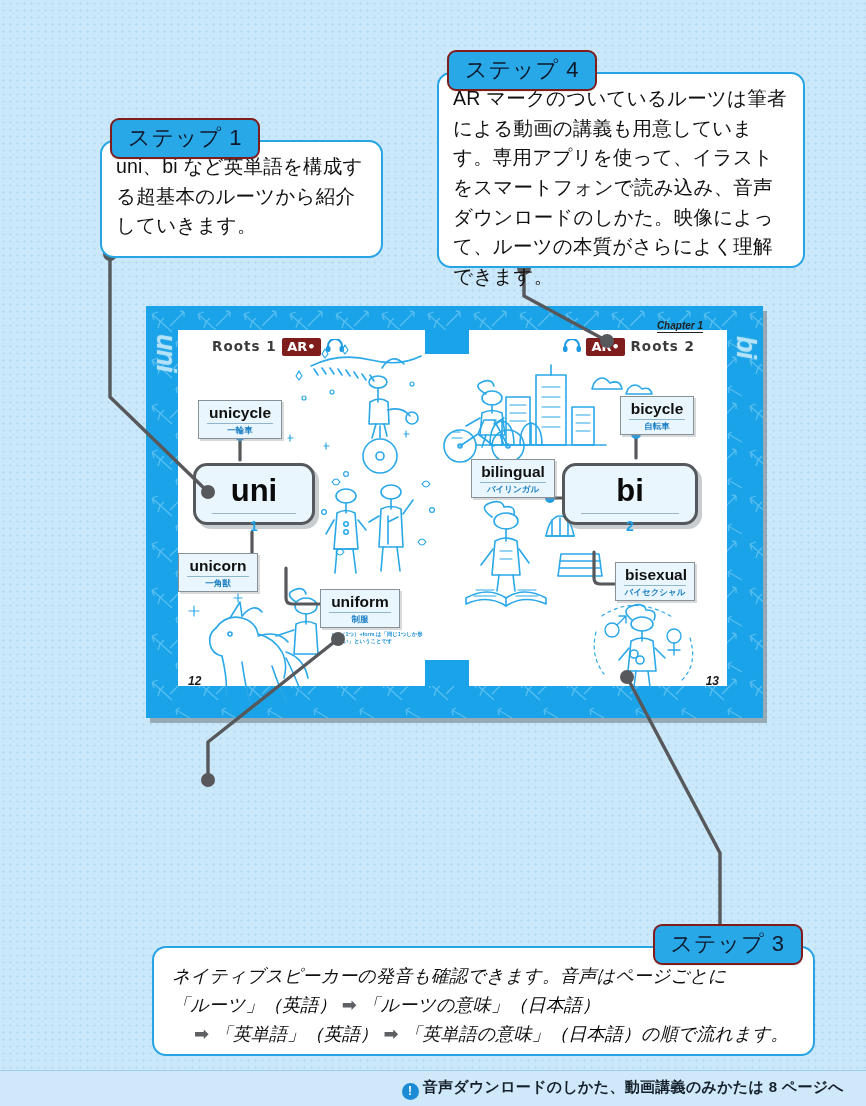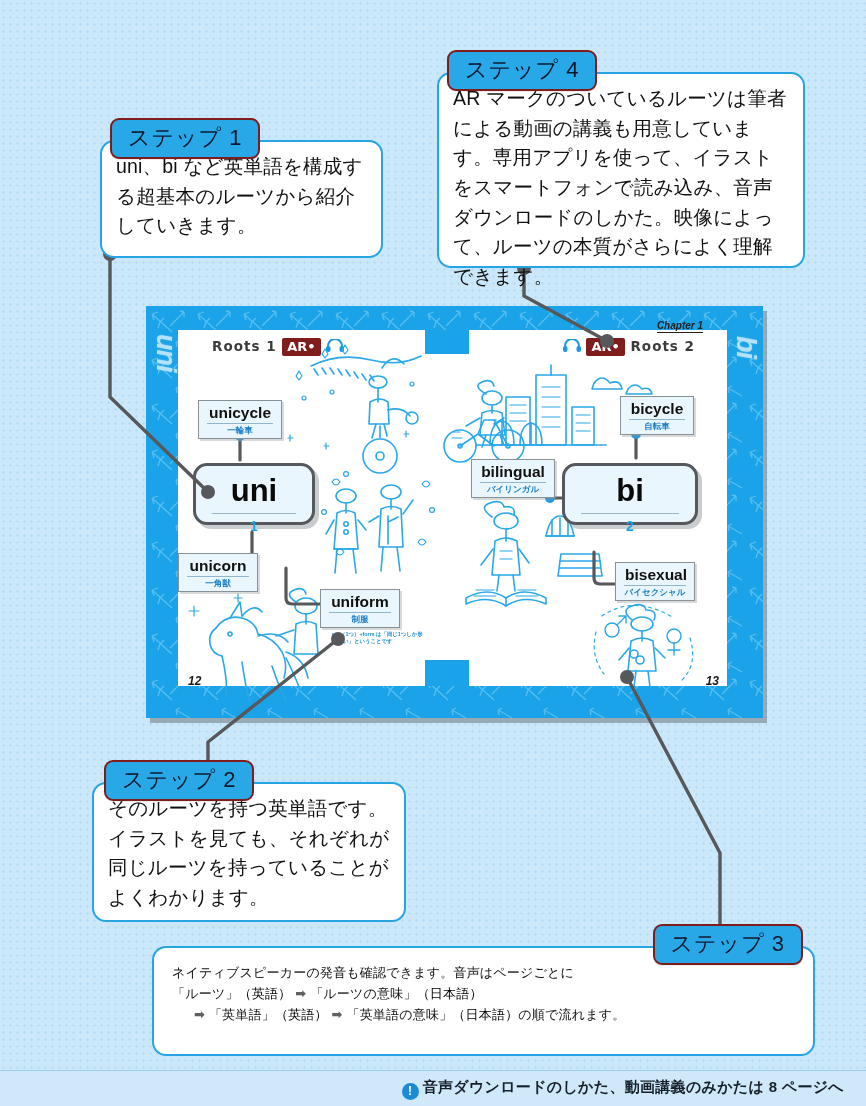--- a/index.html
+++ b/index.html
@@ -49,21 +49,21 @@
 
   
   #b1{left:100px;top:140px;width:283px;height:118px;}
   #b1 .step-tag{left:8px;top:-24px;}
   #b4{left:437px;top:72px;width:368px;height:196px;}
   #b4 .step-tag{left:8px;top:-24px;}
   #b2{left:92px;top:782px;width:314px;height:140px;}
   #b2 .step-tag{left:10px;top:-24px;}
   #b3{left:152px;top:946px;width:663px;height:110px;}
   #b3 .step-tag{right:10px;top:-24px;}
-  #b3 .bubble-body{font-size:13px;line-height:1.62;padding:14px 18px;}
+  #b3 .bubble-body{font-size:18px;line-height:1.62;padding:14px 18px;font-style:italic;}
 
   .jp-blue{color:#000000;}
   .arrow-g{color:#5f6063;font-weight:bold;}
 
   
   svg.conn{position:absolute;left:0;top:0;width:866px;height:1106px;z-index:25;pointer-events:none;}
 
   
   #book{
     position:absolute;left:146px;top:306px;width:617px;height:412px;
@@ -463,24 +463,20 @@
   <div class="bubble" id="b1">
     <div class="step-tag">ステップ 1</div>
     <div class="bubble-body">uni、bi など英単語を構成する超基本のルーツから紹介していきます。</div>
   </div>
 
   <div class="bubble" id="b4">
     <div class="step-tag">ステップ 4</div>
     <div class="bubble-body">AR マークのついているルーツは筆者による動画の講義も用意しています。専用アプリを使って、イラストをスマートフォンで読み込み、音声ダウンロードのしかた。映像によって、ルーツの本質がさらによく理解できます。</div>
   </div>
 
-  <div class="bubble" id="b2">
-    <div class="step-tag">ステップ 2</div>
-    <div class="bubble-body">そのルーツを持つ英単語です。イラストを見ても、それぞれが同じルーツを持っていることがよくわかります。</div>
-  </div>
 
   <div class="bubble" id="b3">
     <div class="step-tag">ステップ 3</div>
     <div class="bubble-body">
       <div><span>ネイティブスピーカーの発音も確認できます。音声はページごとに</span></div>
       <div>
         <span>「ルーツ」</span><span class="jp-blue">（英語）</span>
         <span class="arrow-g">➡</span>
         <span>「ルーツの意味」</span><span class="jp-blue">（日本語）</span>
       </div>

